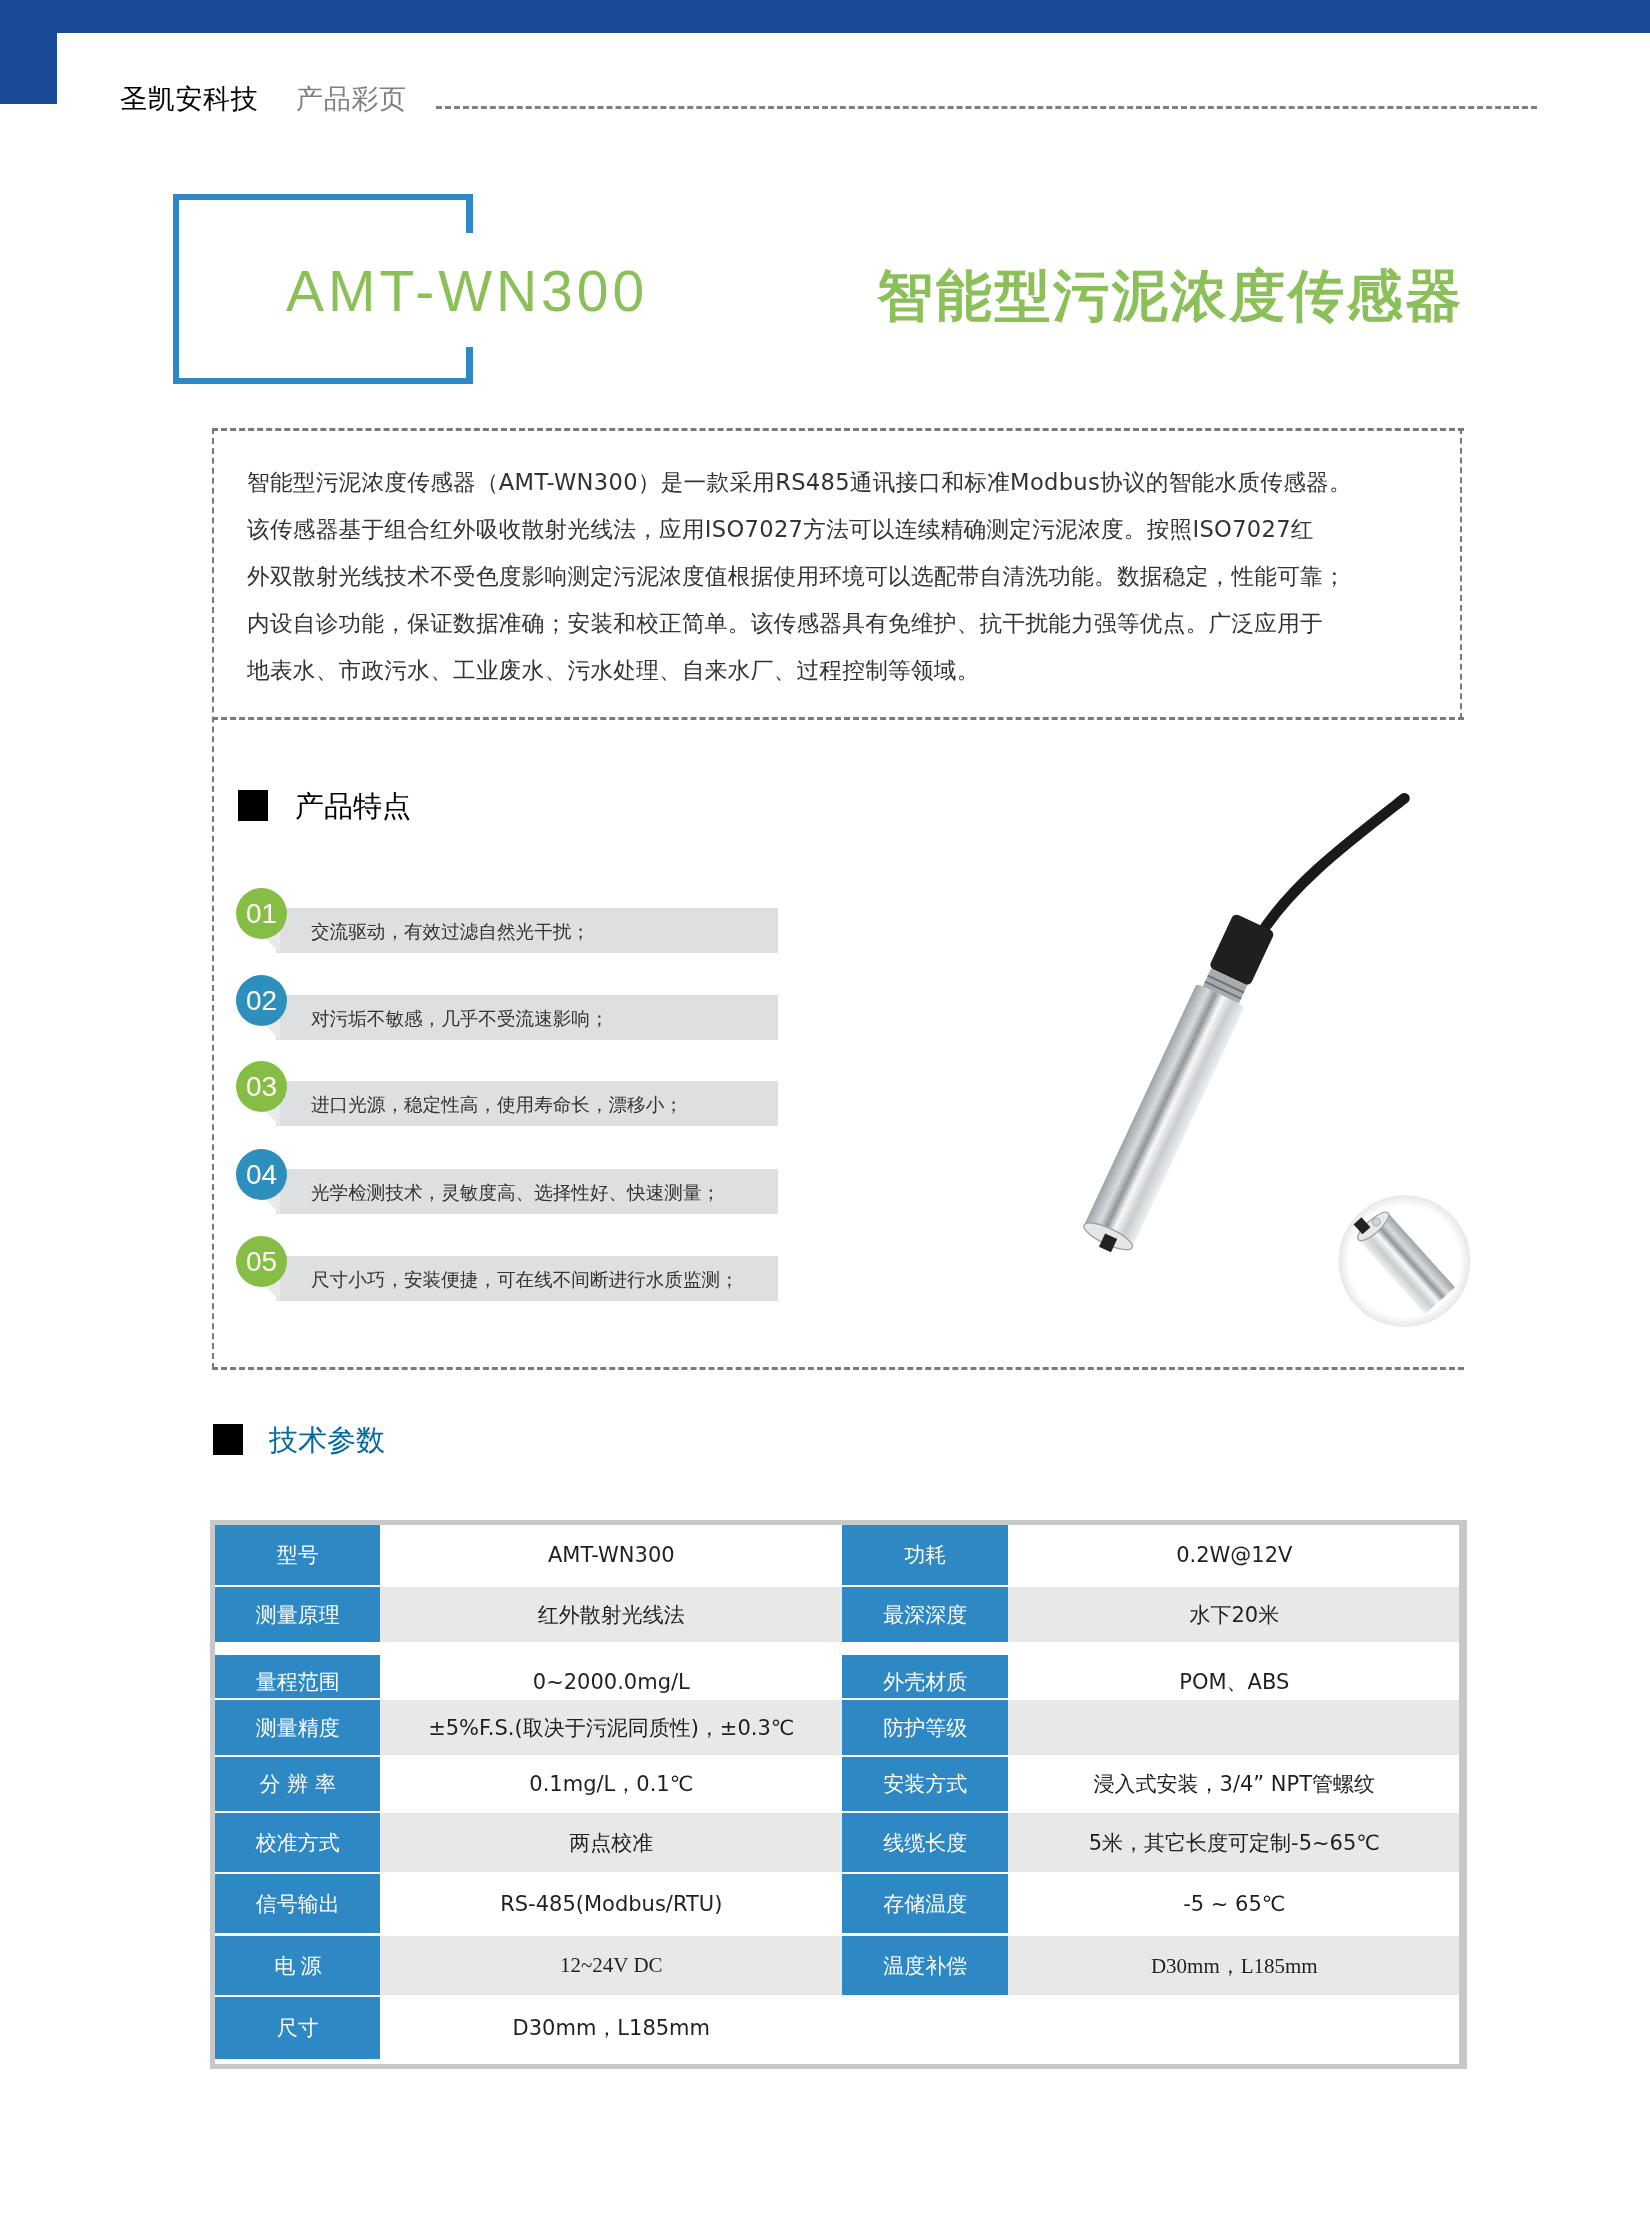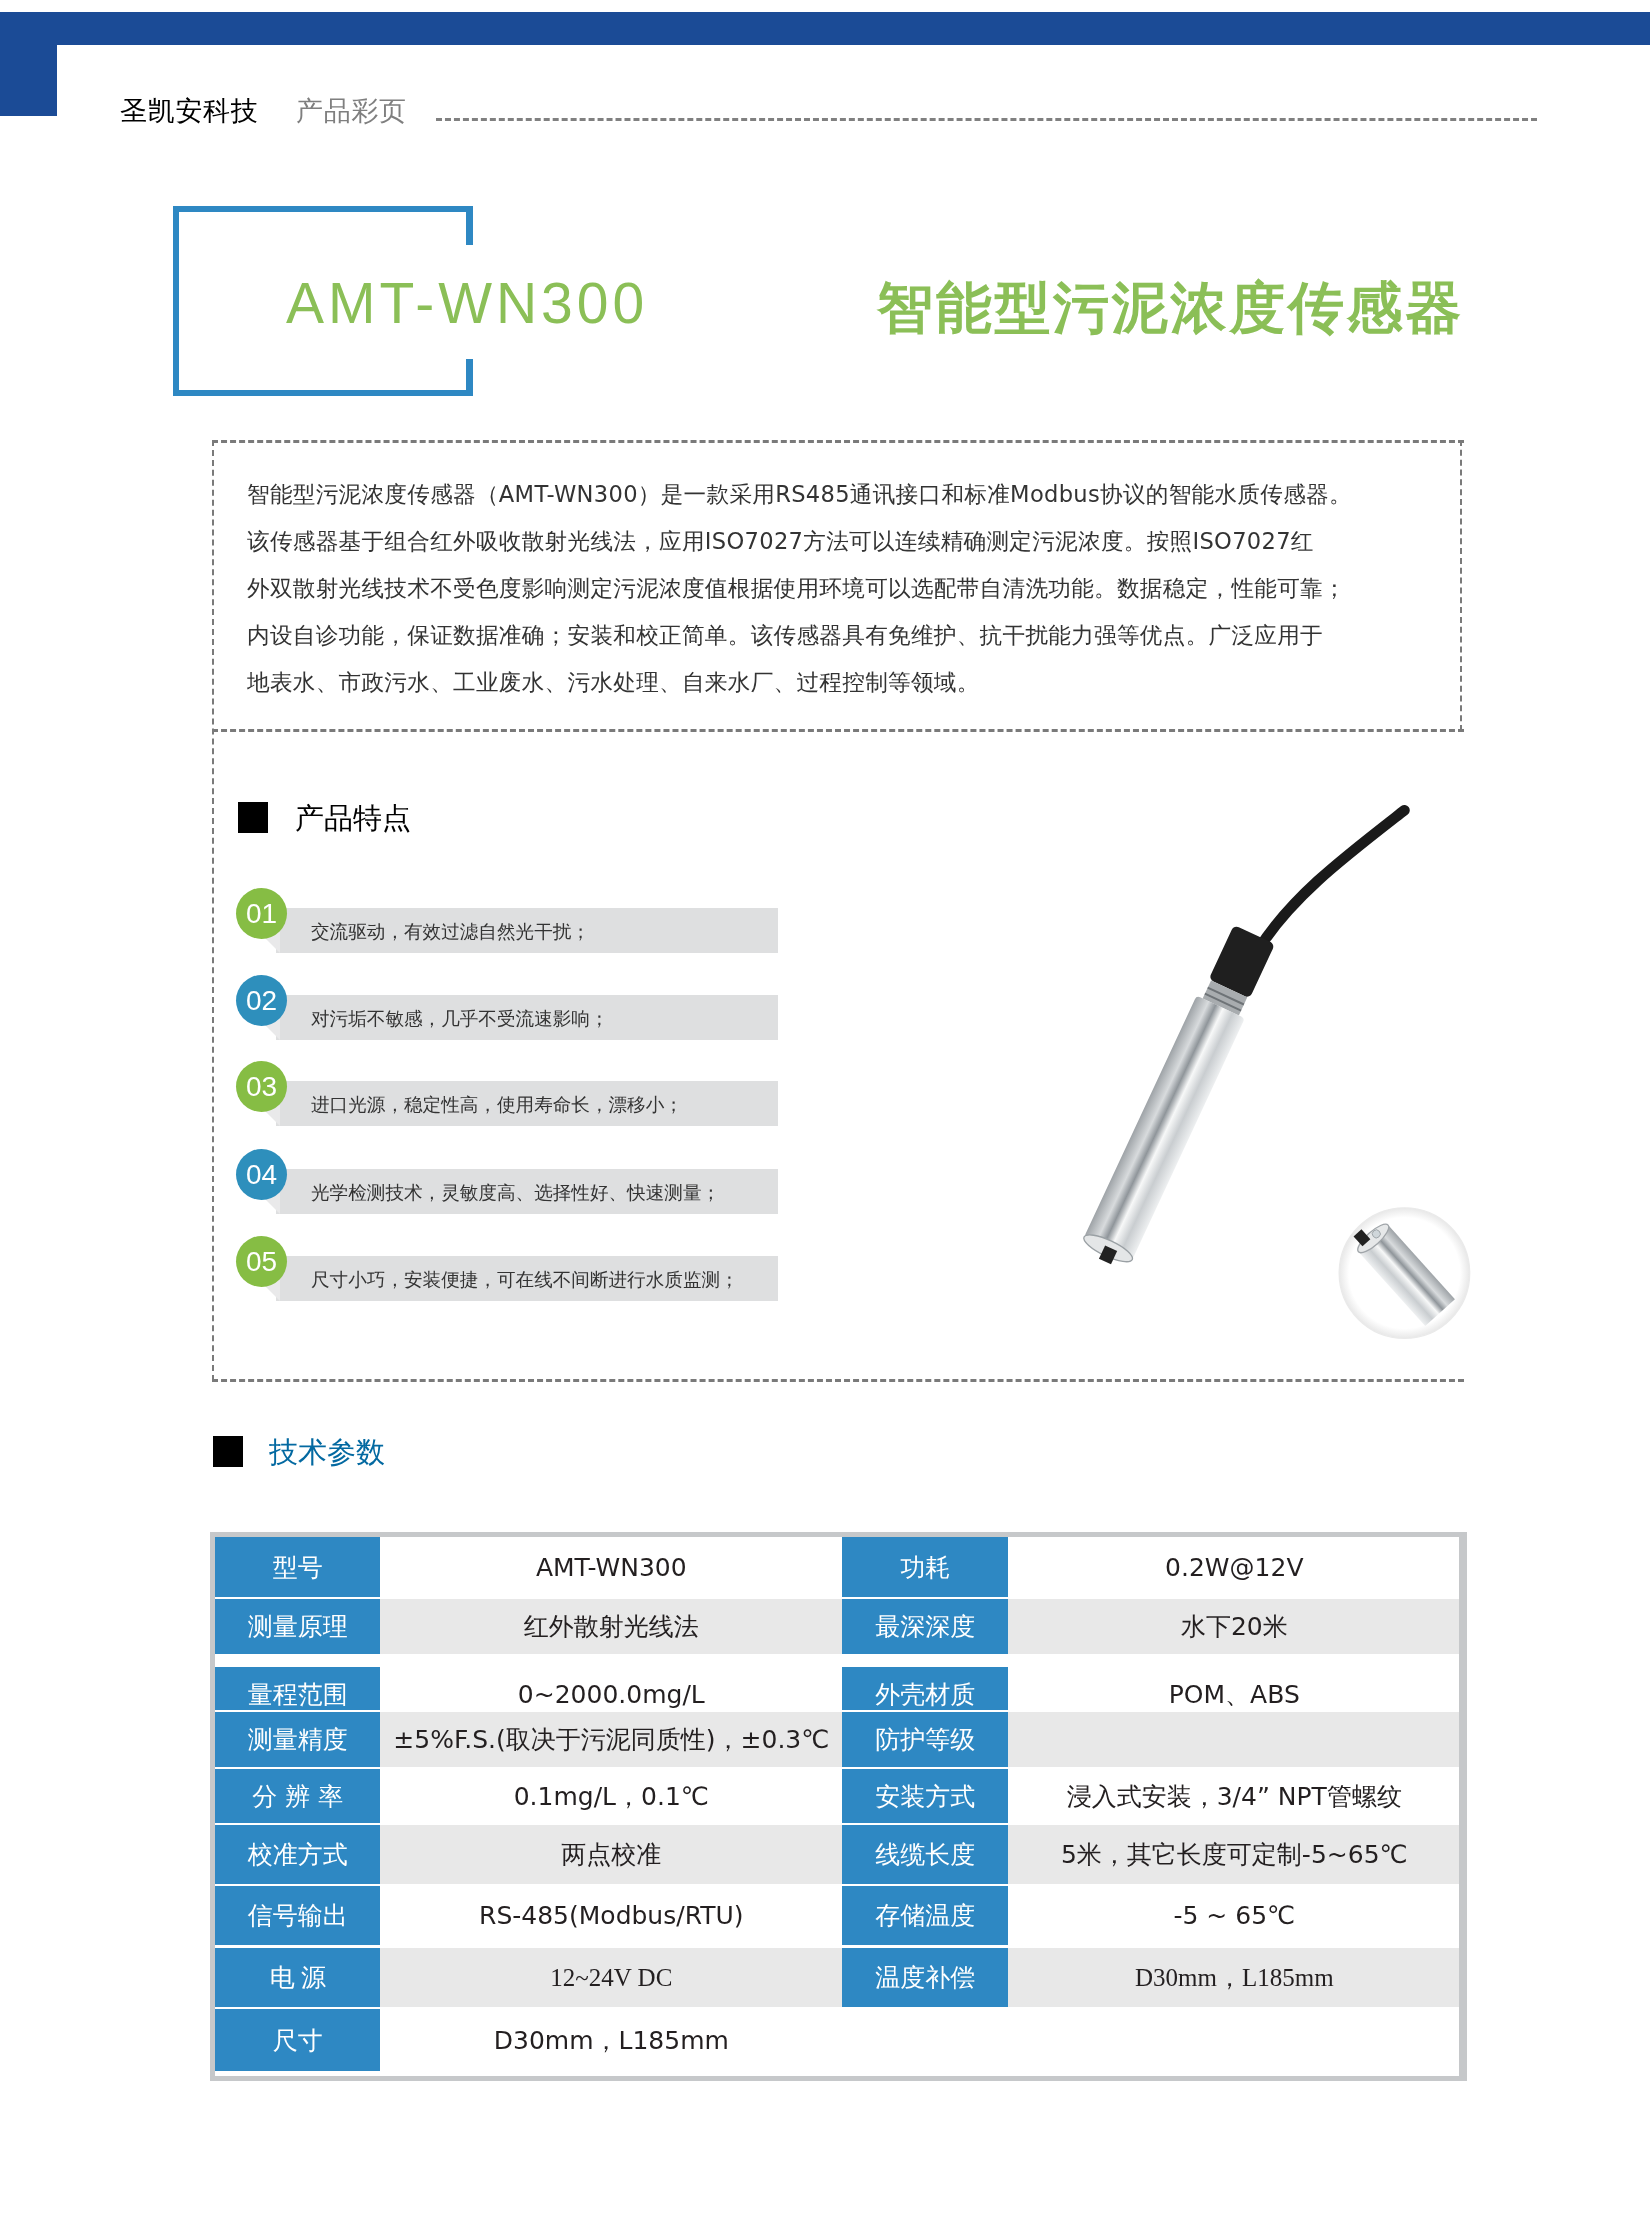--- a/index.html
+++ b/index.html
@@ -1,18 +1,18 @@
 <!DOCTYPE html>
 <html style="font-size:10.6px"><head>
 <meta charset="utf-8">
 <style>
   html, body { margin:0; padding:0; background:#ffffff; }
   body { width:1651px; height:2227px; position:relative; overflow:hidden;
          font-family:"DejaVu Sans","Liberation Sans",sans-serif; color:#231f20; }
-  .abs { position:absolute;margin-top:12px; }
+  .abs { position:absolute; }
 
   
   #top-bar { left:0; top:0; width:1651px; height:33px; background:#1b4b96; }
   #top-tab { left:0; top:0; width:57px; height:104px; background:#1b4b96; }
 
   
   #brand { left:120px; top:81px; font-size:27px; color:#000; letter-spacing:0.7px; }
   #brand-sub { left:296px; top:81px; font-size:27px; color:#7f7f7f; letter-spacing:0.7px; }
   #header-dots { left:436px; top:106px; width:1101px; height:0; border-top:3.3px dashed #808080; }
 
@@ -54,21 +54,21 @@
 
   
   #product-img { left:945px; top:785px; width:546px; height:546px; }
 
   
   #spec-table { left:210px; top:1520px; width:1257px; height:549px; background:#c6c8ca; }
   #spec-inner { position:absolute; left:5.3px; top:5.3px; width:1244px; height:539px; background:#fff; }
   .row { position:absolute; left:0; width:1244px; height:60px; }
   .row.alt { background:#e8e8e8; }
   .row.sep { border-top:2px solid #ffffff; box-sizing:border-box; }
-  .cell { position:absolute; top:0; height:100%; display:flex; align-items:center; justify-content:center; font-size:25px; }
+  .cell { position:absolute; top:0; height:100%; display:flex; align-items:center; justify-content:center; font-size:21px; }
   .key { background:#2e88c3; color:#fff; }
   .key1 { left:0; width:165px; }
   .val1 { left:165px; width:462px; color:#231f20; }
   .key2 { left:627px; width:166px; }
   .val2 { left:794px; width:450px; color:#231f20; }
 </style>
 </head>
 <body>
 
 <div class="abs" id="top-bar"></div>

